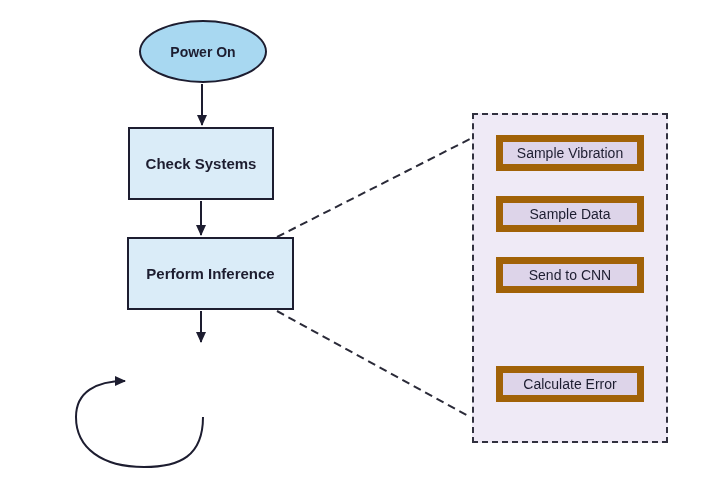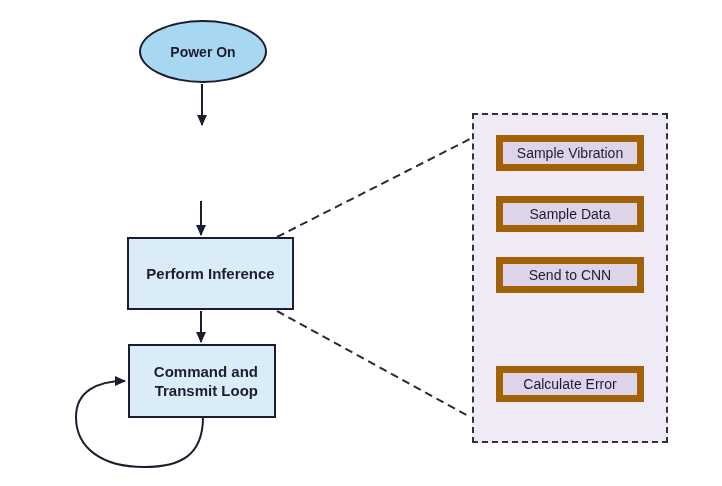--- a/index.html
+++ b/index.html
@@ -50,28 +50,28 @@
     <path d="M201 311 L201 342" stroke="#1d1d30" stroke-width="2" fill="none" marker-end="url(#arrowhead)"></path>
     <path d="M203 417 C203 456 180 467 144 467 C102 467 76 448 76 417 C76 392 96 381 125 381" stroke="#1d1d30" stroke-width="2" fill="none" marker-end="url(#arrowhead)"></path>
     <path d="M277 237 L470 139" stroke="#2a2a38" stroke-width="2" stroke-dasharray="8 5" fill="none"></path>
     <path d="M277 311 L470 417" stroke="#2a2a38" stroke-width="2" stroke-dasharray="8 5" fill="none"></path>
   </svg>
 
   <div class="node node-start">
     <span>Power On</span>
   </div>
 
+  <div class="node node-rect node-check">
+    <span>Check Systems</span>
+  </div>
 
   <div class="node node-rect node-inference">
     <span>Perform Inference</span>
   </div>
 
-  <div class="node node-rect node-command">
-    <span>Command and Transmit Loop</span>
-  </div>
 
   <div class="panel">
     <div class="panel-item pi-0">Sample Vibration</div>
     <div class="panel-item pi-1">Sample Data</div>
     <div class="panel-item pi-2">Send to CNN</div>
     <div class="panel-item pi-3">Calculate Error</div>
   </div>
 
 </div>
 

